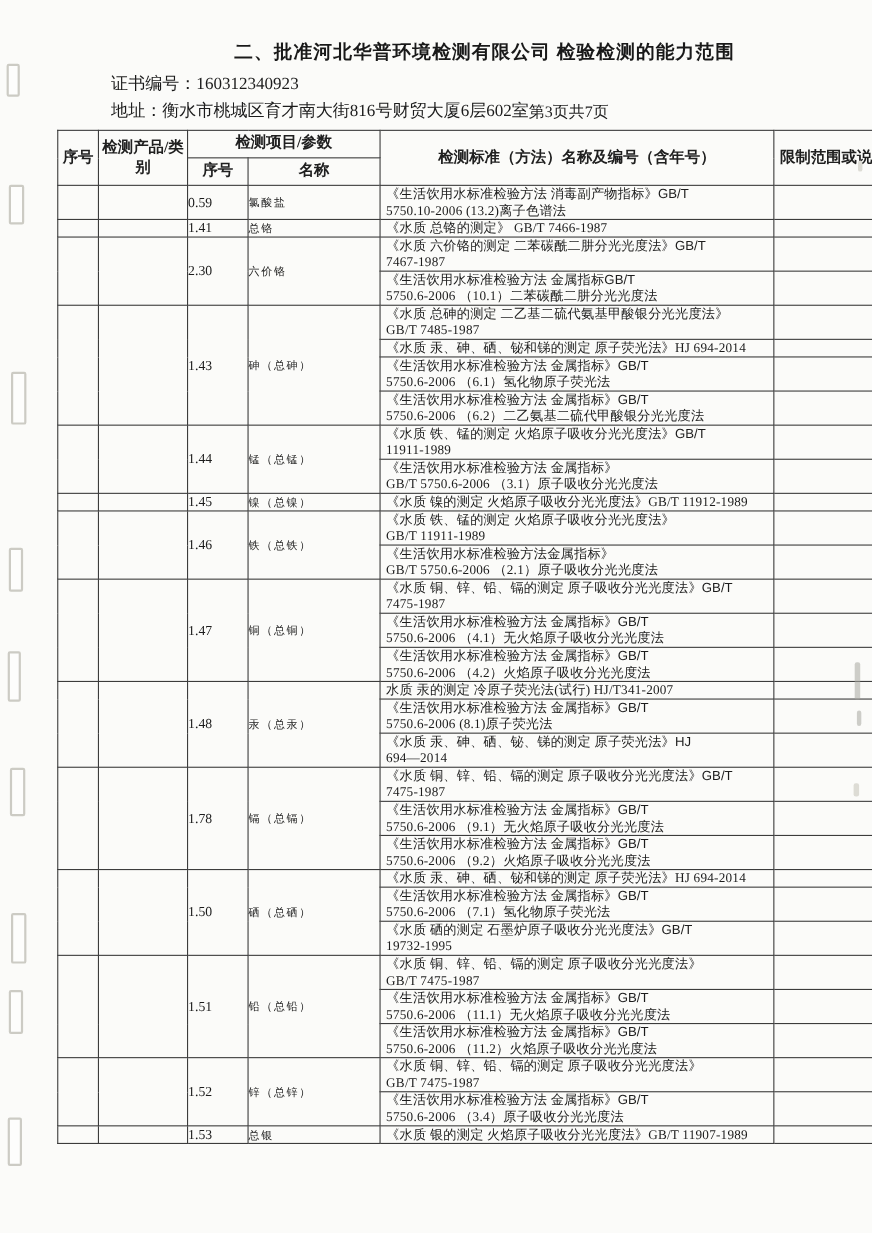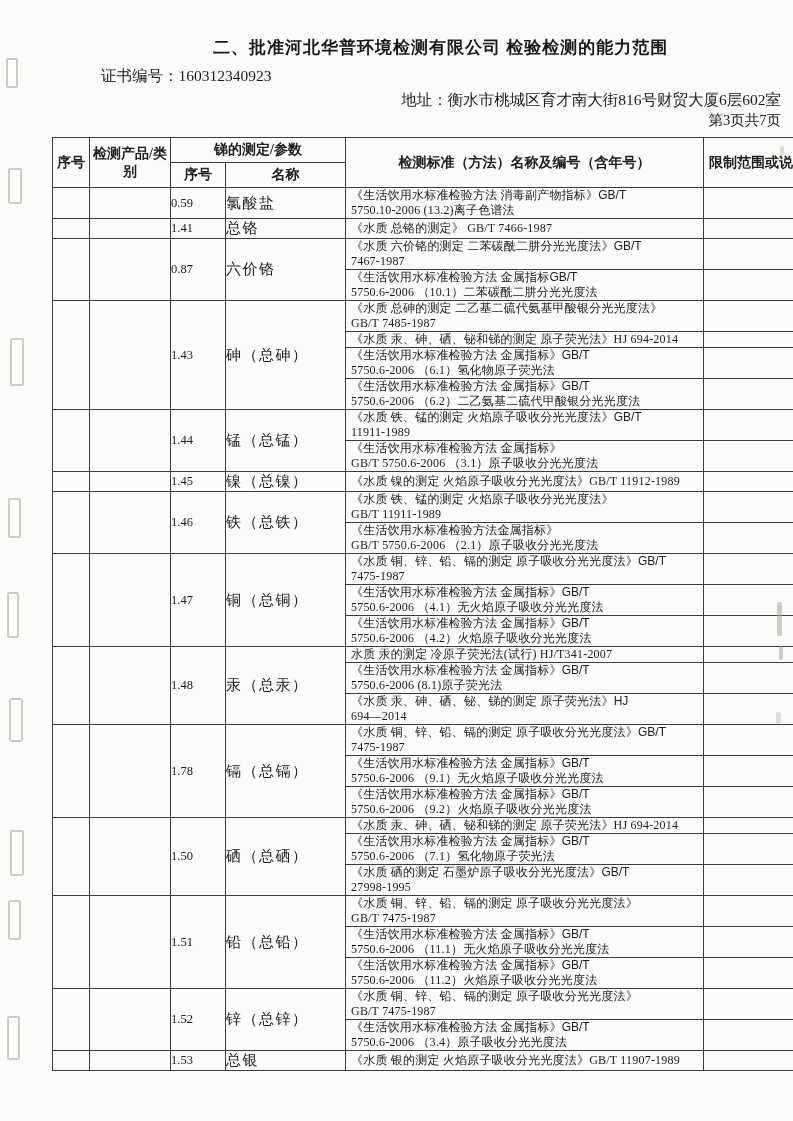--- a/index.html
+++ b/index.html
@@ -25,21 +25,20 @@
     font-size:15.5px;
     color:#1b1b1b;
   }
   .addr-line{
     display:flex;
     justify-content:flex-start;
     align-items:flex-end;
     margin:3px 56px 0 57px;
     font-size:15.5px;
     color:#1b1b1b;
-    flex-direction:column;
   }
   .page-indicator{font-size:14.5px;}
   table.cap{
     margin:7px 0 0 8px;
     width:760px;
     border-collapse:collapse;
     table-layout:fixed;
   }
   table.cap th, table.cap td{
     border:1.5px solid #3c3c3c;
@@ -54,21 +53,21 @@
     padding:3px 1px;
     color:#202020;
   }
   td.col-seq, td.col-cat{background:transparent;}
   td.col-pno{
     font-size:12.5px;
     padding-left:6px;
     font-family:"Liberation Serif","DejaVu Serif",serif;
   }
   td.col-pname{
-    font-size:15px;
+    font-size:10px;
     padding-left:7px;
     letter-spacing:1.5px;
   }
   td.col-std{padding:1px 0;}
   .std-line{
     display:flex;
     justify-content:flex-start;
     font-size:12px;
     line-height:15px;
     white-space:nowrap;
@@ -102,21 +101,21 @@
         <col style="width:81px">
         <col style="width:55px">
       <col style="width:120px">
         <col style="width:358px">
         <col style="width:109px">
     </colgroup>
     <thead>
       <tr>
         <th rowspan="2">序号</th>
         <th rowspan="2">检测产品/类别</th>
-        <th colspan="2">锑的测定/参数</th>
+        <th colspan="2">检测项目/参数</th>
         <th rowspan="2">检测标准（方法）名称及编号（含年号）</th>
         <th rowspan="2">限制范围或说明</th>
       </tr>
       <tr>
         <th>序号</th>
         <th>名称</th>
       </tr>
     </thead>
     <tbody>
         <tr>
@@ -145,21 +144,21 @@
             <div class="std-line">
               <span class="l">《水质 总铬的测定》 GB/T 7466-1987</span>
               <span class="r"></span>
             </div>
           </td>
           <td class="col-limit"></td>
         </tr>
         <tr>
           <td class="col-seq" rowspan="2"></td>
           <td class="col-cat" rowspan="2"></td>
-          <td class="col-pno" rowspan="2">0.87</td>
+          <td class="col-pno" rowspan="2">2.30</td>
           <td class="col-pname" rowspan="2">六价铬</td>
           <td class="col-std">
             <div class="std-line">
               <span class="l">《水质 六价铬的测定 二苯碳酰二肼分光光度法》</span>
               <span class="r">GB/T</span>
             </div>
             <div class="std-line">
               <span class="l">7467-1987</span>
               <span class="r"></span>
             </div>
@@ -455,21 +454,21 @@
           </td>
           <td class="col-limit"></td>
         </tr>
         <tr>
           <td class="col-std">
             <div class="std-line">
               <span class="l">《水质 硒的测定 石墨炉原子吸收分光光度法》</span>
               <span class="r">GB/T</span>
             </div>
             <div class="std-line">
-              <span class="l">27998-1995</span>
+              <span class="l">19732-1995</span>
               <span class="r"></span>
             </div>
           </td>
           <td class="col-limit"></td>
         </tr>
         <tr>
           <td class="col-seq" rowspan="3"></td>
           <td class="col-cat" rowspan="3"></td>
           <td class="col-pno" rowspan="3">1.51</td>
           <td class="col-pname" rowspan="3">铅（总铅）</td>

